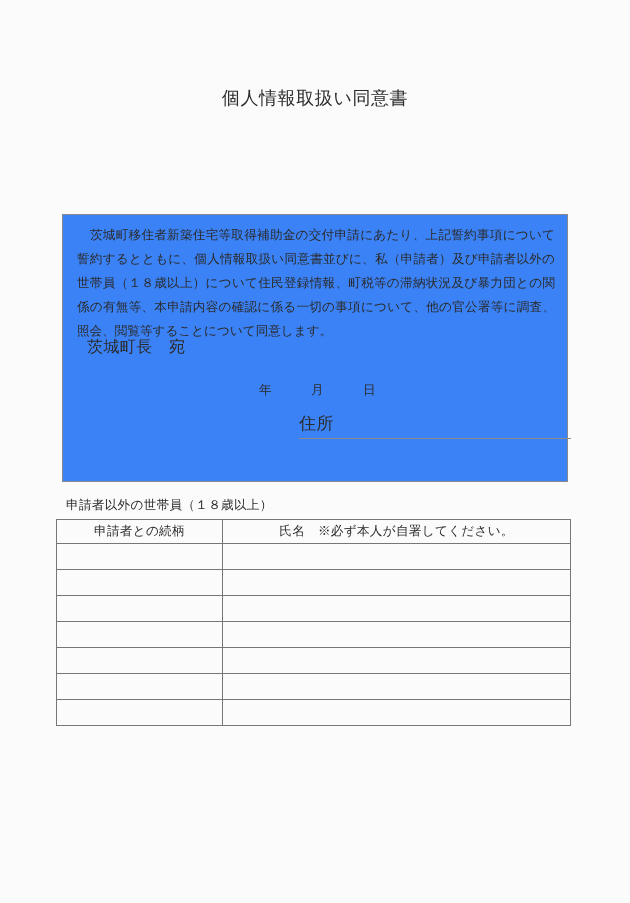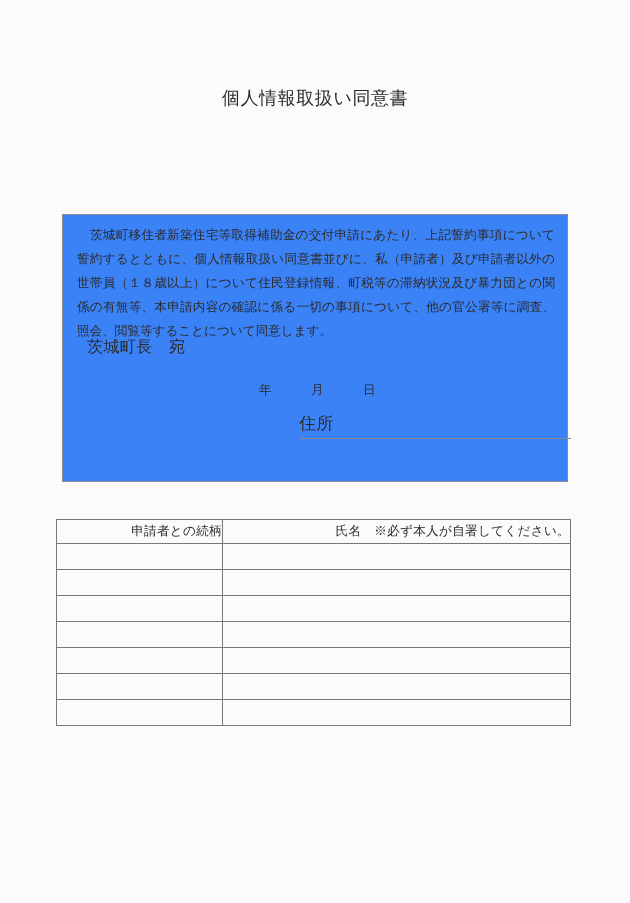--- a/index.html
+++ b/index.html
@@ -122,21 +122,21 @@
   }
   .household-table th,
   .household-table td {
     border: 1px solid #777;
     box-sizing: border-box;
   }
   .household-table th {
     height: 24px;
     font-weight: normal;
     font-size: 12.6px;
-    text-align: right;
+    text-align: center;
     letter-spacing: 0.3px;
     padding: 0;
     white-space: pre;
   }
   .household-table td {
     height: 26px;
     padding: 0;
   }
   .col-relation { width: 166px; }
   .col-name     { width: 348px; }
@@ -164,20 +164,21 @@
 
     <div class="addressee">茨城町長　宛</div>
 
     <div class="date-line">年　　　月　　　日</div>
 
     <div class="field-row field-address">住所</div>
 
 
   </div>
 
+  <div class="table-caption">申請者以外の世帯員（１８歳以上）</div>
 
   <table class="household-table">
     <colgroup>
       <col class="col-relation">
       <col class="col-name">
     </colgroup>
     <thead>
       <tr>
         <th>申請者との続柄</th>
         <th>氏名　※必ず本人が自署してください。</th>

